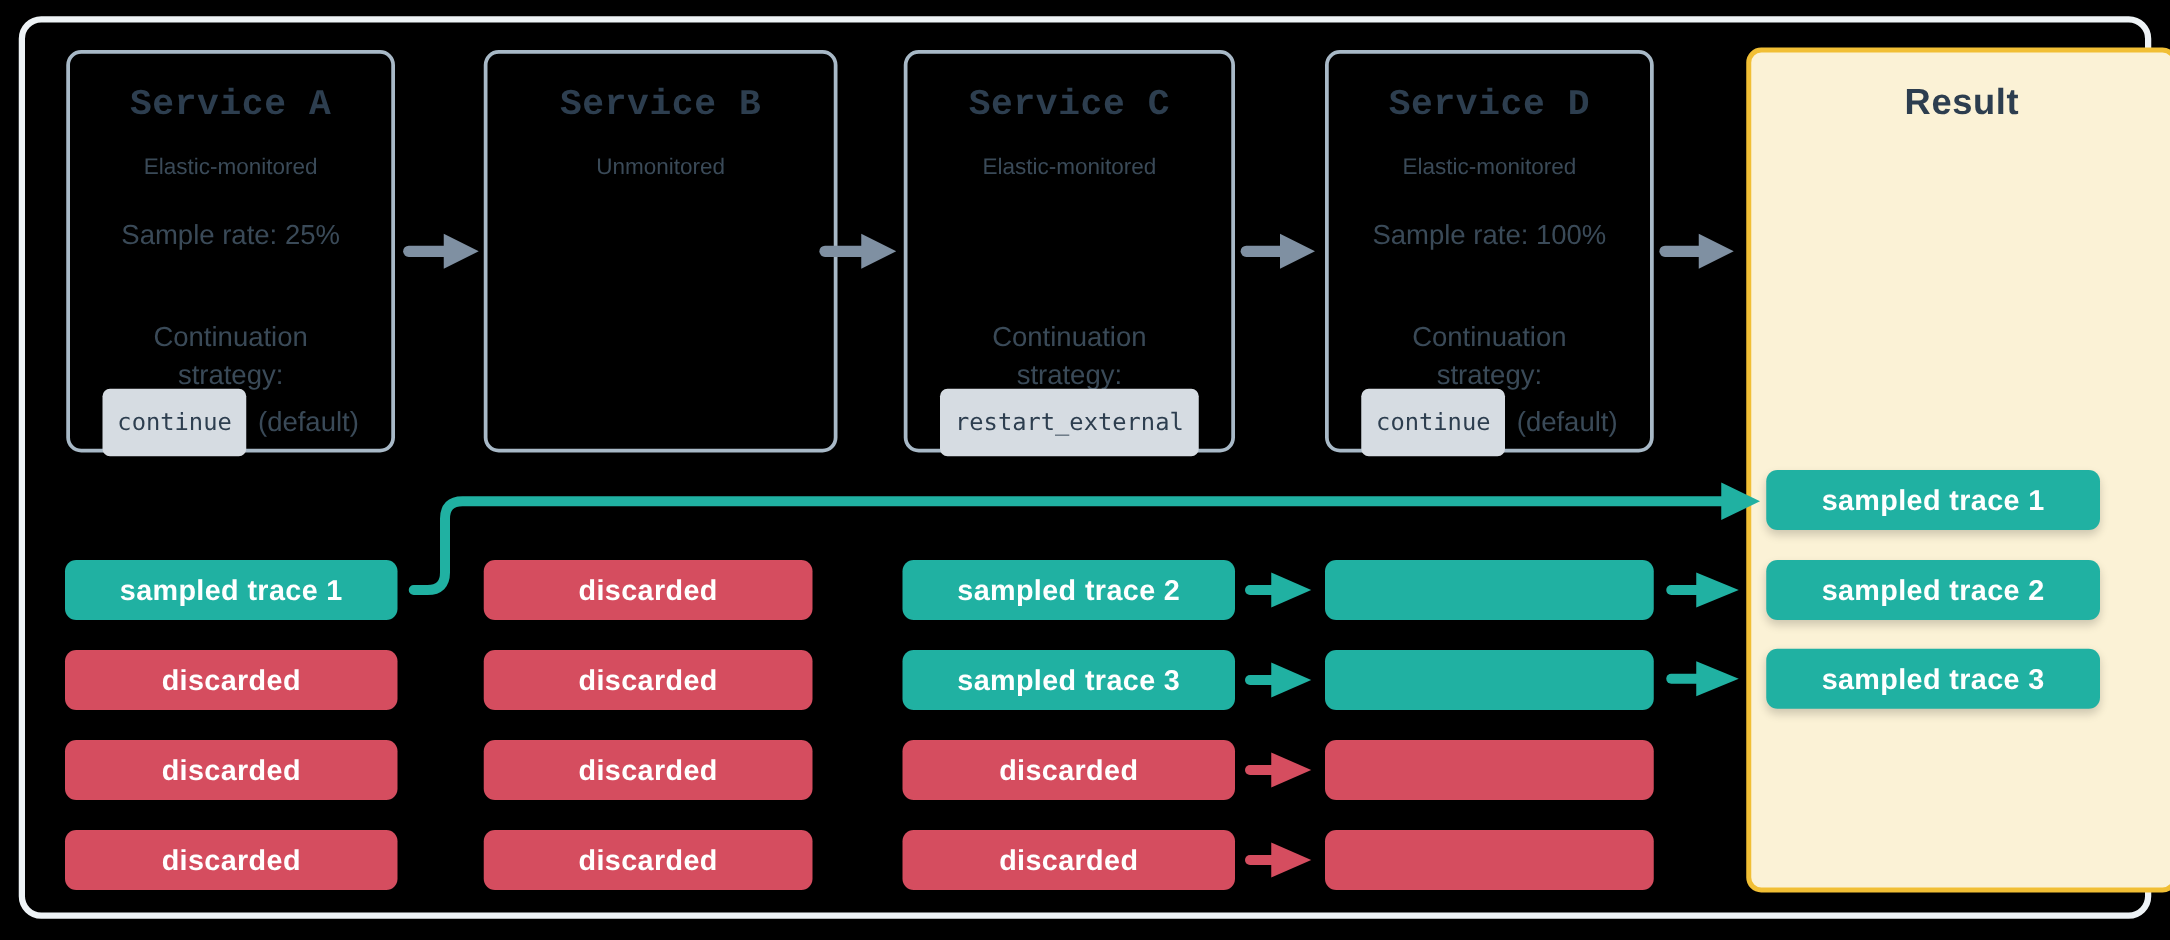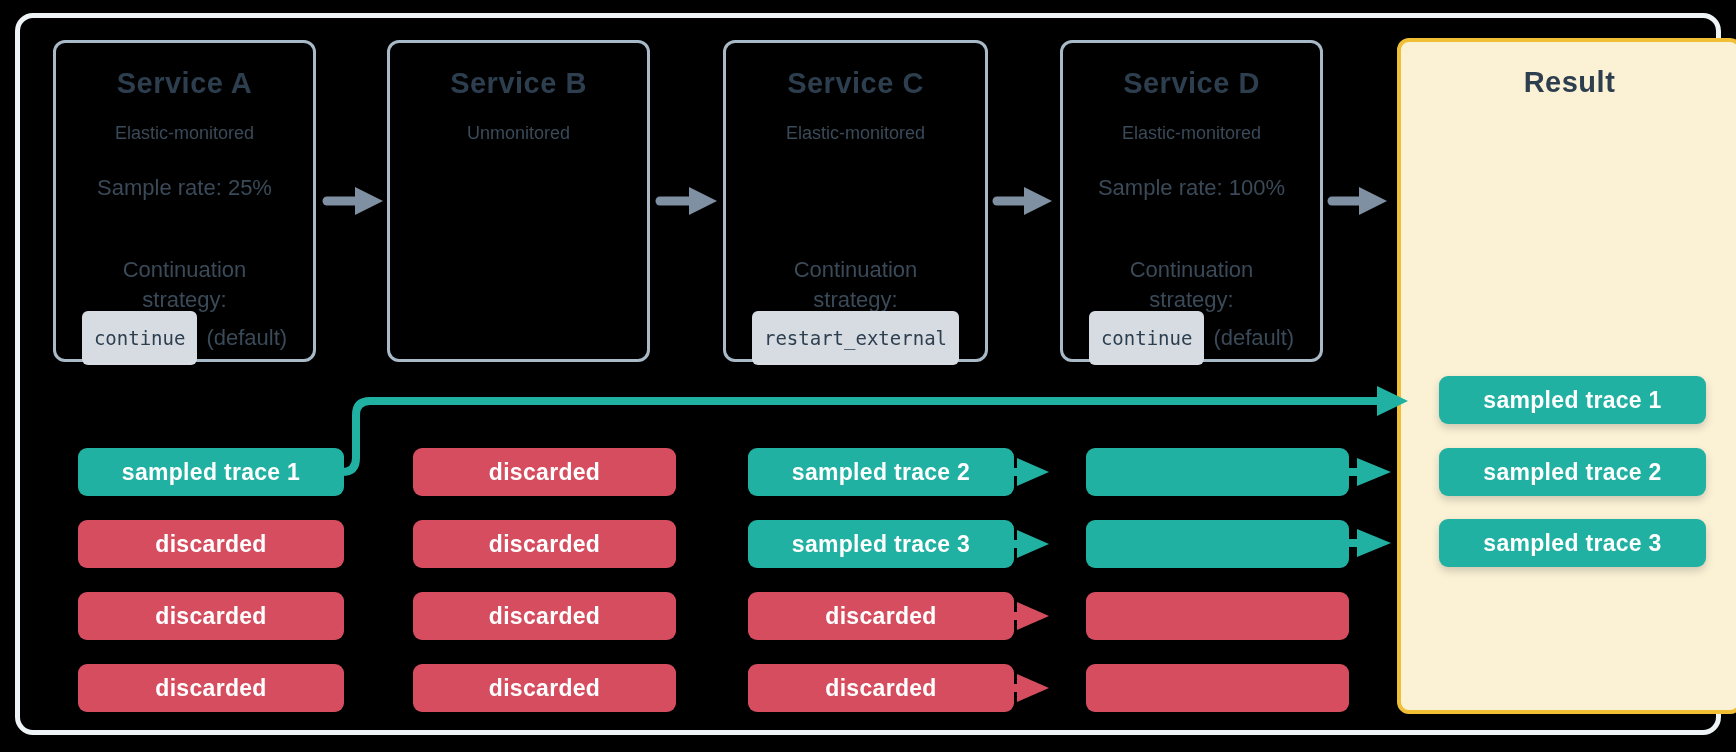--- a/index.html
+++ b/index.html
@@ -24,21 +24,21 @@
     position:absolute;left:15px;top:13px;width:1696px;height:712px;
     border:5px solid var(--frame);border-radius:18px;
   }
   .svc-box{
     position:absolute;top:40px;height:316px;
     border:3px solid var(--box-border);border-radius:12px;
     text-align:center;
   }
   .svc-title{
     position:absolute;top:24px;left:0;right:0;
-    font-size:29px;font-weight:700;color:var(--title);letter-spacing:.5px;
+    font-size:29px;font-weight:700;color:var(--title);letter-spacing:.5px;font-family:Liberation Mono, monospace;
   }
   .svc-mon{
     position:absolute;top:80px;left:0;right:0;
     font-size:18px;font-weight:400;color:var(--label);
   }
   .svc-rate{
     position:absolute;top:132px;left:0;right:0;
     font-size:22px;font-weight:400;color:var(--label);
   }
   .svc-strategy{
@@ -61,21 +61,21 @@
     background:var(--result-bg);border:4px solid var(--result-border);
     border-radius:12px;text-align:center;padding-left:43px;
   }
   .result-title{
     position:absolute;top:24px;left:0;right:0;
     font-size:29px;font-weight:700;color:var(--title);letter-spacing:.5px;
   }
   .trace{
     position:absolute;height:48px;border-radius:9px;
     display:flex;align-items:center;justify-content:center;
-    color:#ffffff;font-size:23px;font-weight:700;letter-spacing:.3px;margin-left:26px;
+    color:#ffffff;font-size:23px;font-weight:700;letter-spacing:.3px;
   }
   .trace.sampled{background:var(--teal);}
   .trace.discarded{background:var(--red);}
   .trace.in-result{box-shadow:0 4px 8px rgba(0,0,0,.18);}
   svg.wires{position:absolute;left:0;top:0;pointer-events:none;}
   .g-line{stroke:var(--arrow-gray);stroke-width:9;stroke-linecap:round;fill:none;}
   .g-head{fill:var(--arrow-gray);}
   .t-line{stroke:var(--teal);stroke-width:8;stroke-linecap:round;fill:none;}
   .t-head{fill:var(--teal);}
   .r-line{stroke:var(--red);stroke-width:8;stroke-linecap:round;fill:none;}
@@ -94,21 +94,21 @@
     <div class="svc-rate">Sample rate: 25%</div>
     <div class="svc-strategy">
       <span class="svc-strategy-label">Continuation strategy:</span>
     </div>
     <div class="svc-chip-row">
       <span class="chip">continue</span>
       <span class="chip-note">(default)</span>
     </div>
   </div>
 
-  <div class="svc-box" style="left:387px;width:257px;">
+  <div class="svc-box" style="left:387px;width:257px;padding-left:20px;">
     <div class="svc-title">Service B</div>
     <div class="svc-mon">Unmonitored</div>
   </div>
 
   <div class="svc-box" style="left:723px;width:259px;">
     <div class="svc-title">Service C</div>
     <div class="svc-mon">Elastic-monitored</div>
     <div class="svc-strategy">
       <span class="svc-strategy-label">Continuation strategy:</span>
     </div>

